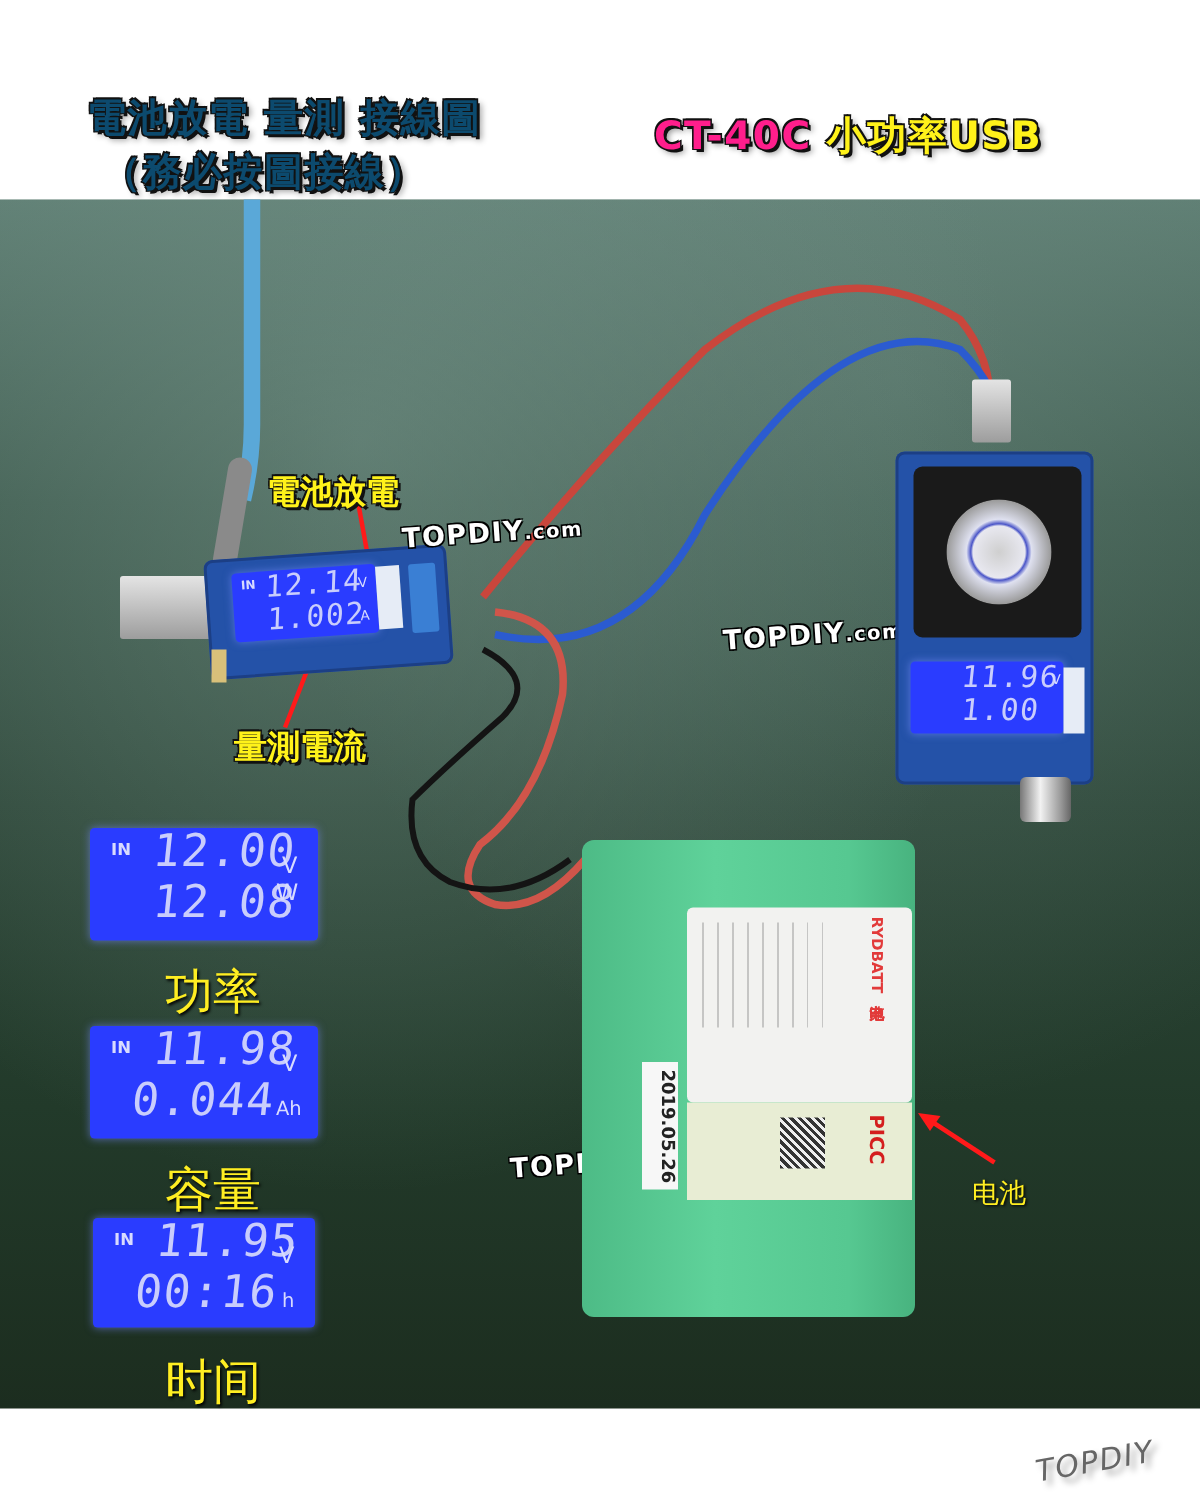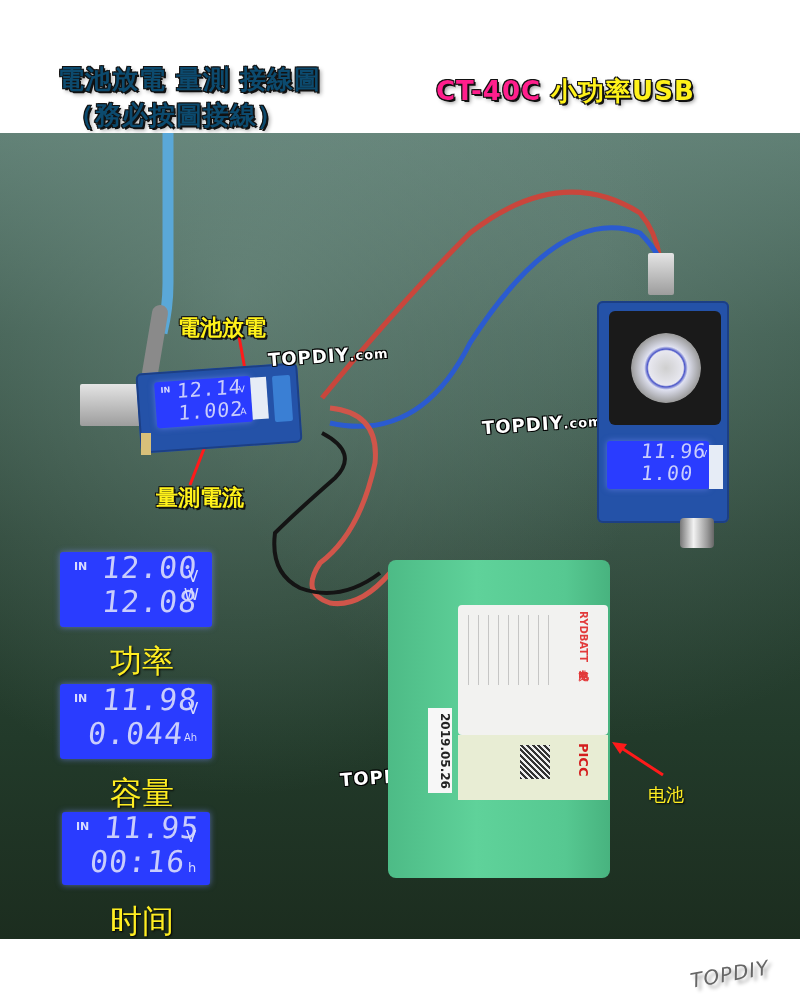--- a/index.html
+++ b/index.html
@@ -141,21 +141,21 @@
     </div>
     <div class="abs lbl" style="left:50px;top:88px;">功率</div>
   </div>
 
   <div class="abs" style="left:60px;top:551px;width:150px;height:130px;">
     <div class="abs lcd" style="left:0;top:0;width:152px;height:75px;">
       <span class="in" style="left:14px;top:8px;">IN</span>
       <span class="val" style="left:42px;top:-2px;">11.98</span>
       <span class="unit" style="left:128px;top:16px;">V</span>
       <span class="val" style="left:28px;top:32px;">0.044</span>
-      <span class="unit" style="left:124px;top:48px;font-size:10px;">Ah</span>
+      <span class="unit" style="left:124px;top:48px;font-size:13px;">Ah</span>
     </div>
     <div class="abs lbl" style="left:50px;top:88px;">容量</div>
   </div>
 
   <div class="abs" style="left:62px;top:679px;width:150px;height:130px;">
     <div class="abs lcd" style="left:0;top:0;width:148px;height:73px;">
       <span class="in" style="left:14px;top:8px;">IN</span>
       <span class="val" style="left:42px;top:-2px;">11.95</span>
       <span class="unit" style="left:124px;top:16px;">V</span>
       <span class="val" style="left:28px;top:32px;">00:16</span>

